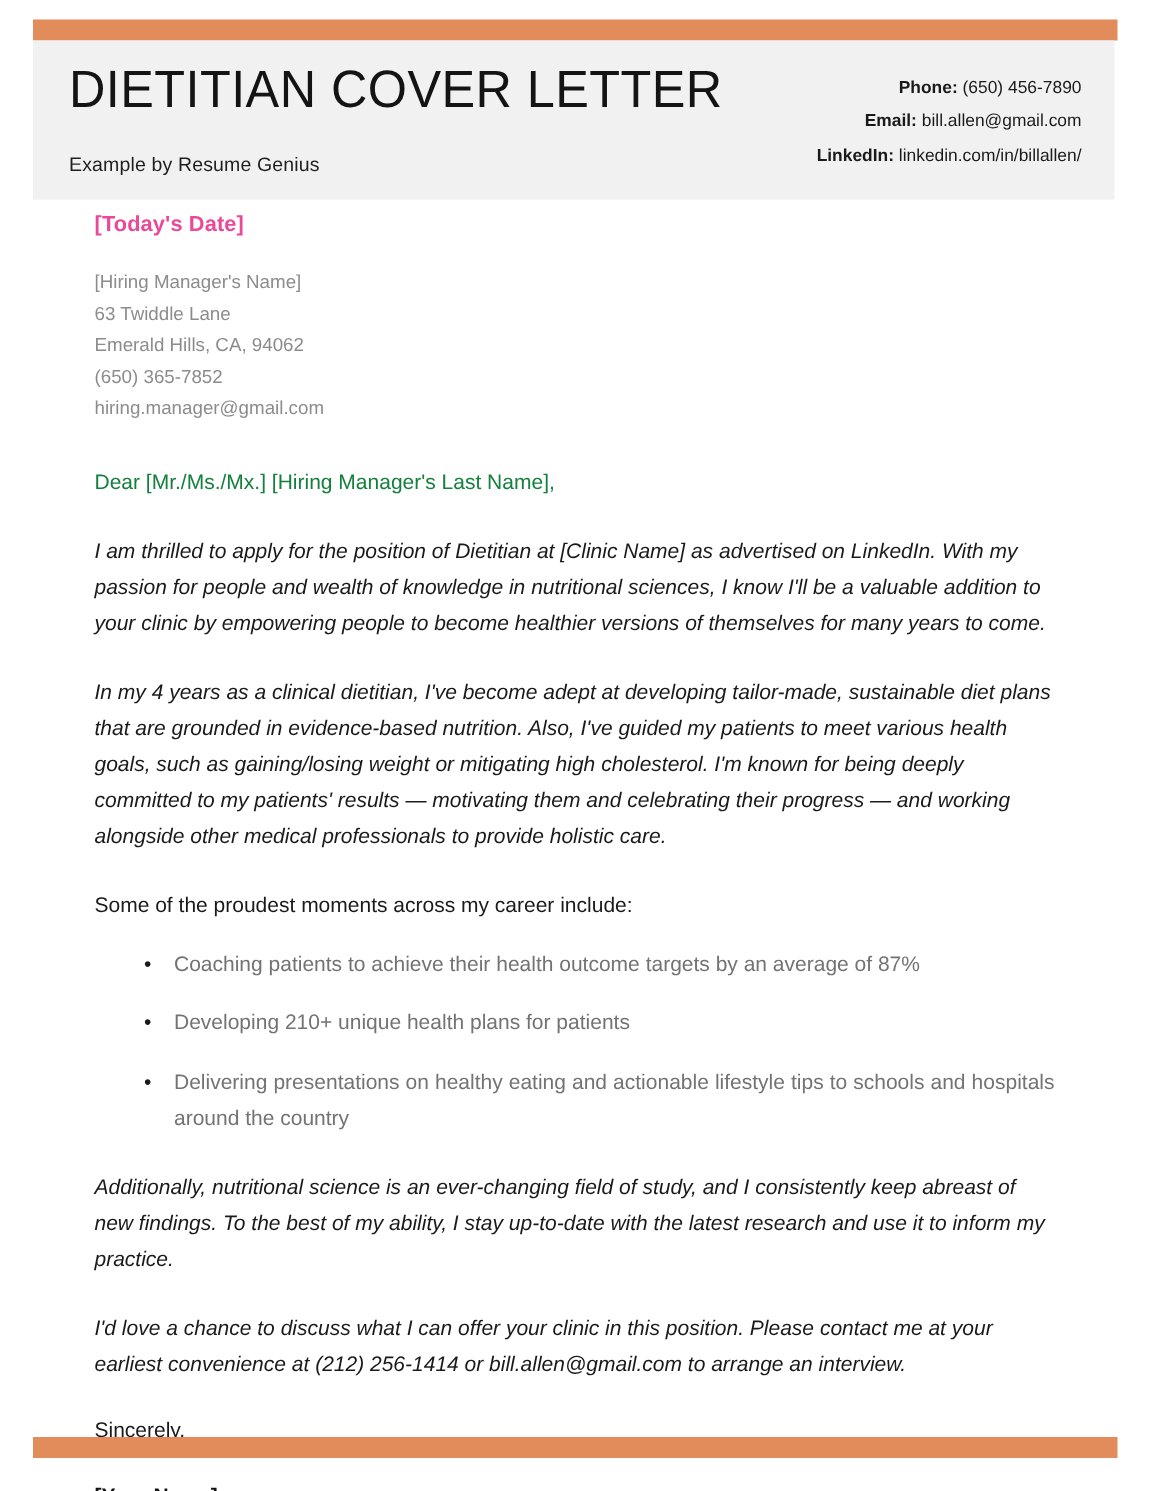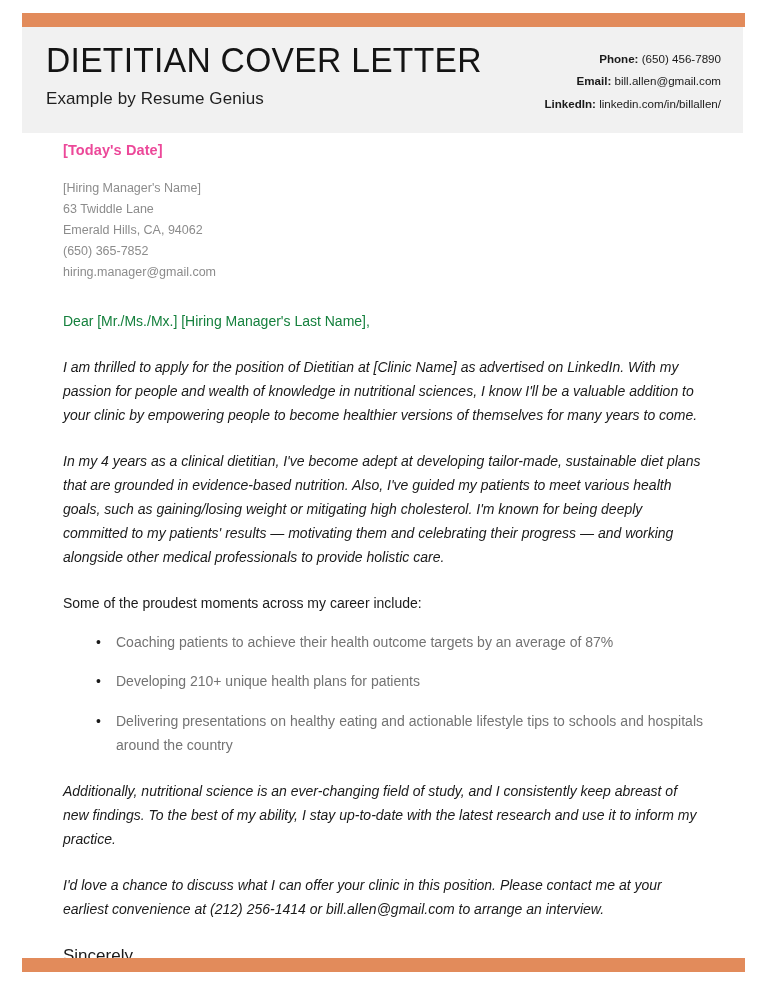--- a/index.html
+++ b/index.html
@@ -61,24 +61,24 @@
     font-weight: 300;
     letter-spacing: 0.3px;
     line-height: 1.05;
     color: #141414;
     margin: 0;
     white-space: nowrap;
     transform: scaleX(0.96);
     transform-origin: left center;
   }
   .doc-subtitle {
-    font-size: 17px;
+    font-size: 13px;
     font-weight: 400;
     color: #1f1f1f;
-    margin: 10px 0 0 0;
+    margin: 23px 0 0 0;
     letter-spacing: 0.1px;
   }
 
   .header-right {
     position: absolute;
     right: 22px;
     top: 21px;
     text-align: right;
     font-size: 11.6px;
     line-height: 1.92;
@@ -159,21 +159,21 @@
     top: 0;
     font-size: 14px;
     line-height: 1.72;
     color: #1a1a1a;
   }
   ul.achievements li.no-justify {
     text-align: left;
   }
 
   .sign-off {
-    font-size: 17px;
+    font-size: 14px;
     color: #1a1a1a;
     margin: 0 0 22px 0;
     line-height: 1.55;
   }
   .signature-name {
     font-size: 14px;
     font-weight: 700;
     color: #121212;
     margin: 0;
     line-height: 1.55;

